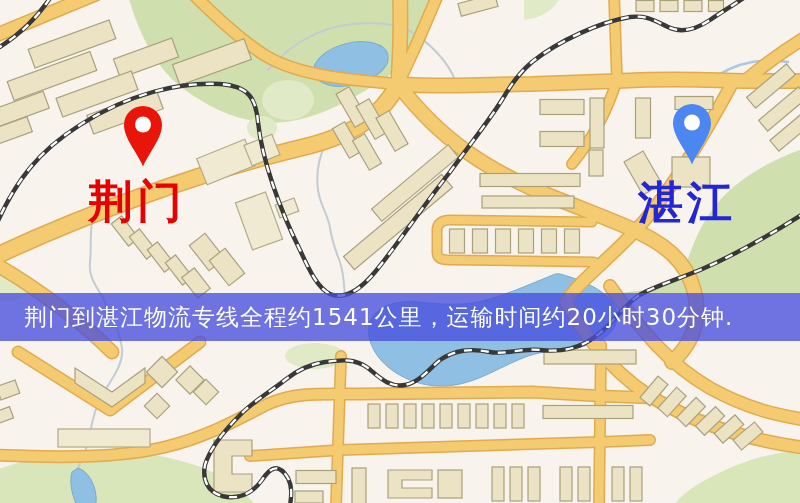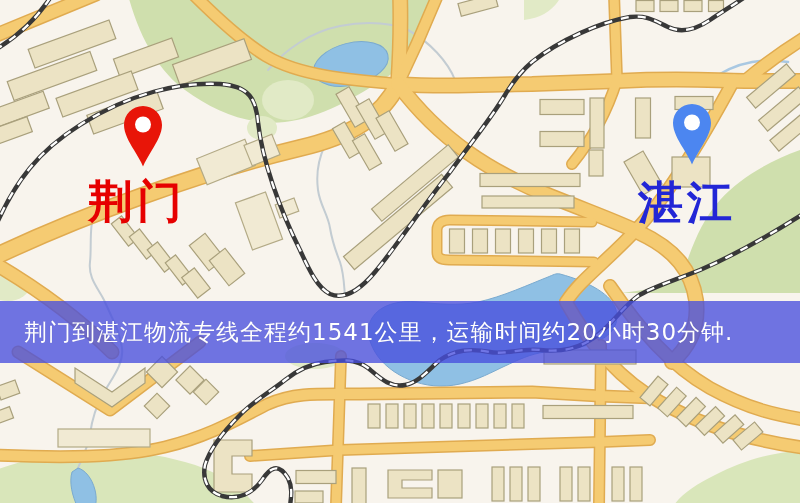--- a/index.html
+++ b/index.html
@@ -18,24 +18,24 @@
   .stream-b{fill:none;stroke:#a9c8e2;stroke-width:2.5;stroke-linecap:round;}
   .road-c{fill:none;stroke:#e0ab50;stroke-linecap:round;stroke-linejoin:round;}
   .road-f{fill:none;stroke:#f5cb72;stroke-linecap:round;stroke-linejoin:round;}
   .rail-b{fill:none;stroke:#383838;stroke-width:4.4;stroke-linecap:round;}
   .rail-d{fill:none;stroke:#ffffff;stroke-width:2.3;stroke-dasharray:8 9;stroke-linecap:butt;}
   .bld{fill:#ece3c4;stroke:#a9a07c;stroke-width:1.2;}
   .bld2{fill:#f1ead3;stroke:#b3aa86;stroke-width:1.2;}
   .pin-hole{fill:#ffffff;}
   .city-label{font-size:45px;font-weight:bold;letter-spacing:4px;}
   .banner{
-    position:absolute;left:0;top:293px;width:800px;height:62px;
+    position:absolute;left:0;top:293px;width:800px;height:48px;
     background:rgba(72,78,222,0.78);
     display:flex;align-items:center;
-    box-sizing:border-box;padding-left:24px;margin-top:8px;
+    box-sizing:border-box;padding-left:24px;
   }
   .banner span{
     color:#ffffff;font-size:23px;letter-spacing:1px;white-space:nowrap;
     text-shadow:0 0 1px rgba(0,0,0,0.15);
   }
 </style>
 </head>
 <body>
 
 <div class="screen">

